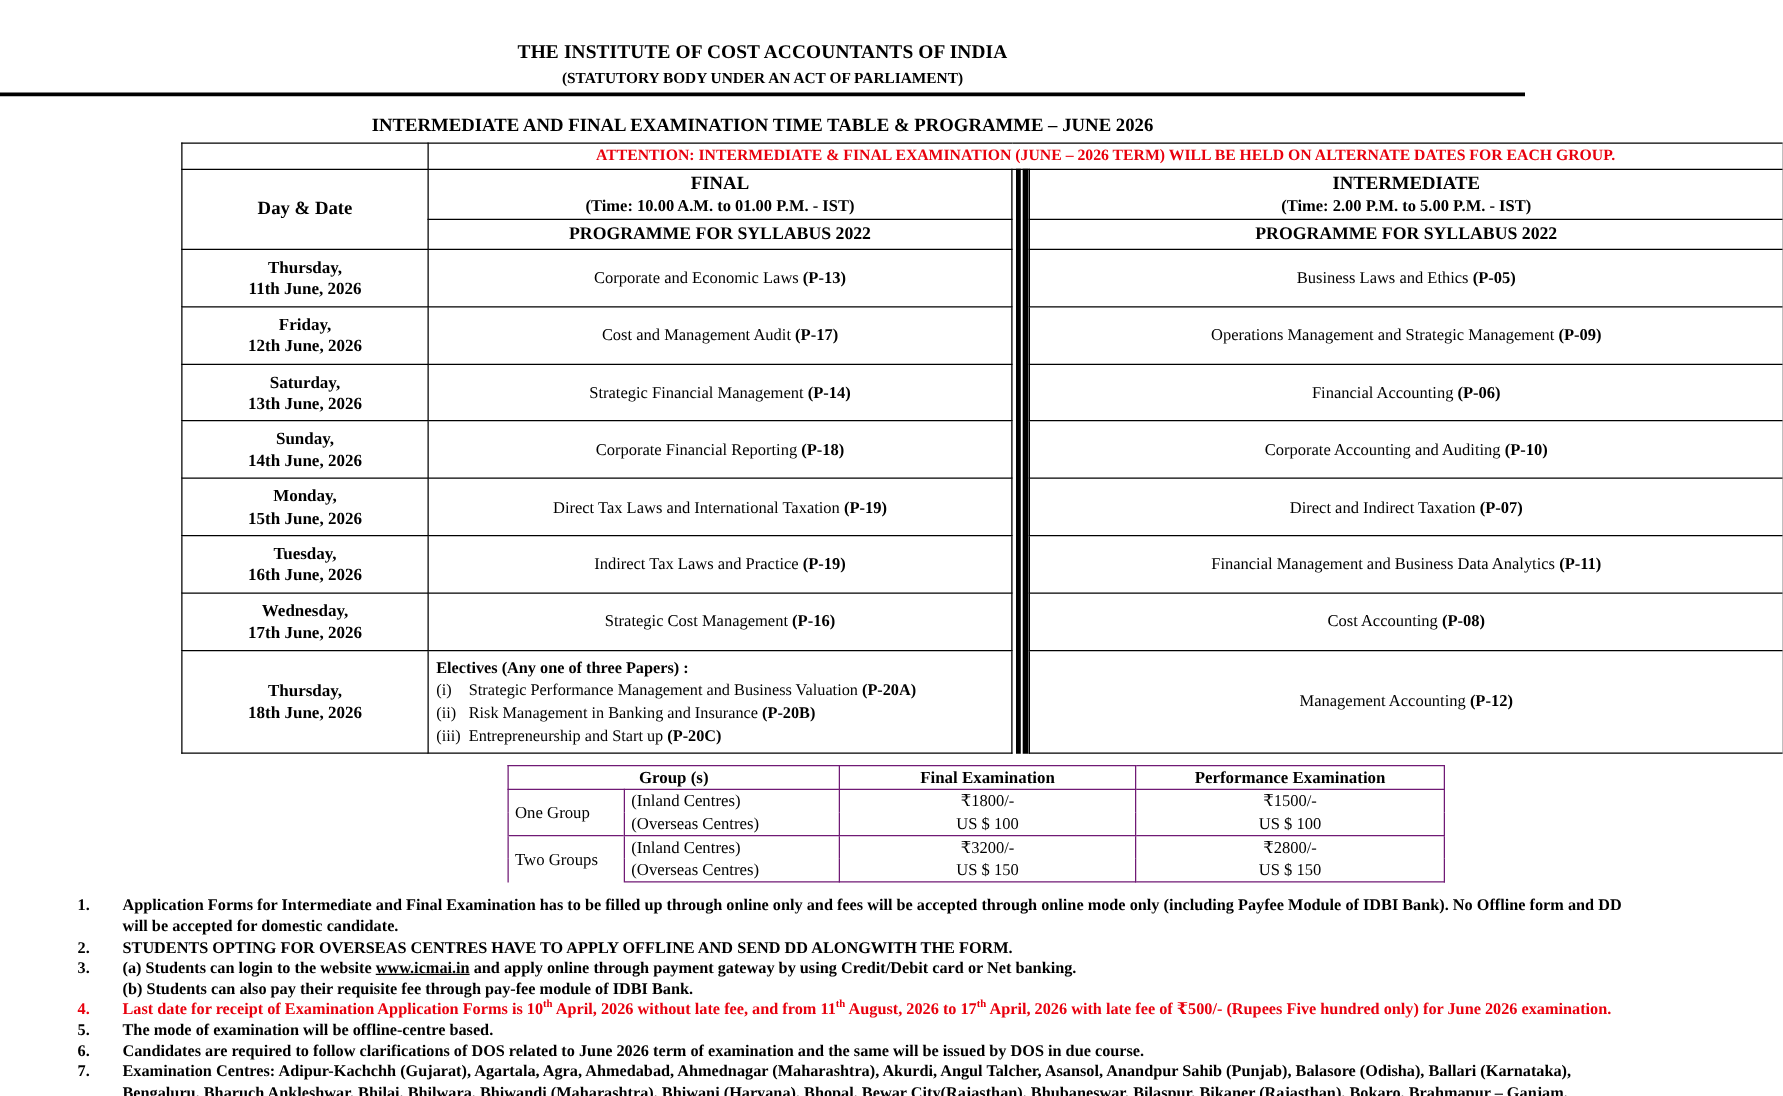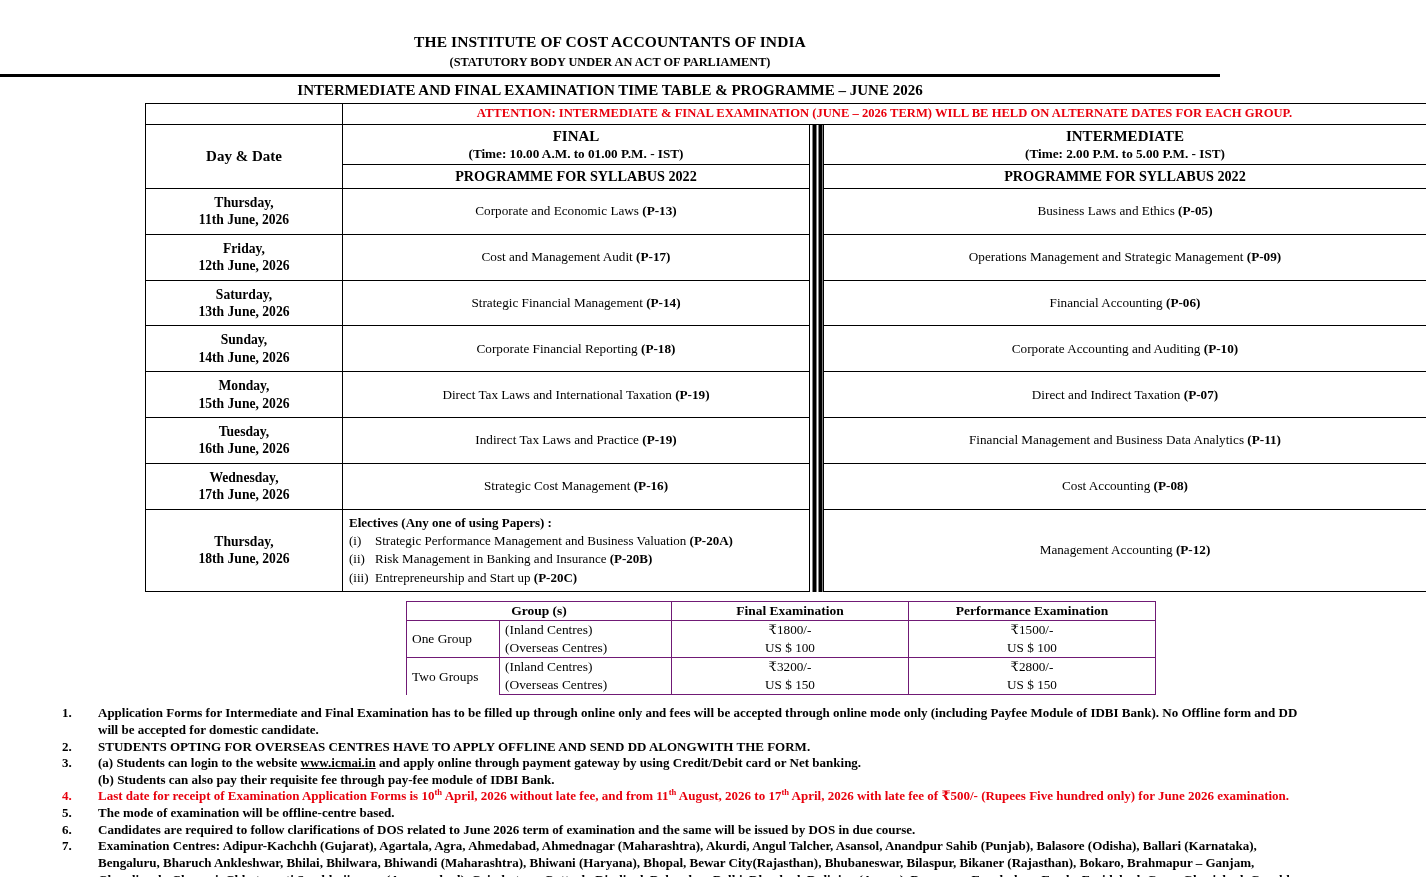--- a/index.html
+++ b/index.html
@@ -26,21 +26,21 @@
     font-weight: bold; font-size: 12.3px; margin-top: 4px; line-height: 1.15;
   }
   .dbl-rule {
     margin-top: 5px;
     border-top: 2px solid #000;
     border-bottom: 1px solid #000;
     height: 3px;
   }
   .prog-title {
     text-align: center; font-weight: bold; font-size: 15px;
-    margin-top: 5px; margin-bottom: 4px;
+    margin-top: 16px; margin-bottom: 4px;
   }
 
   
   .tt-wrap { padding: 0 0 0 0; border-radius: 13px; }
   table.tt {
     border-collapse: collapse;
     table-layout: fixed;
     margin-left: 145px;
     width: 1281px;
     font-size: 13px;
@@ -241,21 +241,21 @@
             <span>Cost Accounting </span><b>(P-08)</b>
           </td>
         </tr>
 
         <tr>
           <td class="daycell">
             <span>Thursday,</span><br>
             <span>18th June, 2026</span>
           </td>
           <td class="elective">
-            <div class="ehead">Electives (Any one of using Papers) :</div>
+            <div class="ehead">Electives (Any one of three Papers) :</div>
             <div class="erow">
               <span class="enum">(i)</span><span>Strategic Performance Management and Business Valuation </span><b>(P-20A)</b>
             </div>
             <div class="erow">
               <span class="enum">(ii)</span><span>Risk Management in Banking and Insurance </span><b>(P-20B)</b>
             </div>
             <div class="erow">
               <span class="enum">(iii)</span><span>Entrepreneurship and Start up </span><b>(P-20C)</b>
             </div>
           </td>

